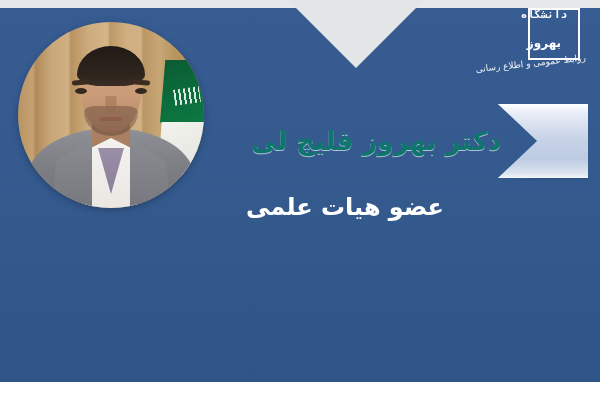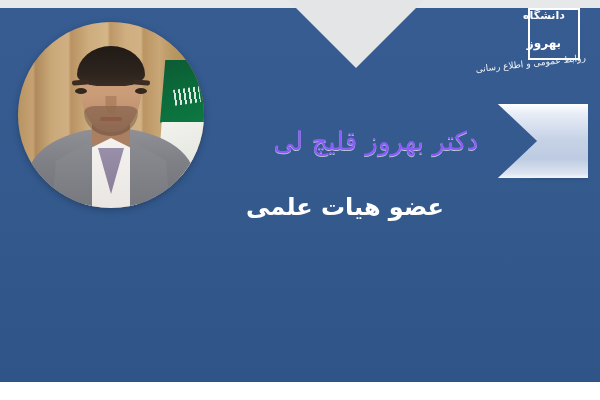--- a/index.html
+++ b/index.html
@@ -96,23 +96,23 @@
 
   .ribbon-text {
     position: absolute;
     left: 196px;
     top: 104px;
     width: 360px;
     height: 74px;
     display: flex;
     align-items: center;
     justify-content: center;
-    color: #8b5cf6;
+    color: #0f766e;
     font-size: 26px;
-    font-weight: normal;
+    font-weight: bold;
     letter-spacing: -0.5px;
     direction: rtl;
     text-shadow: 0 1px 0 rgba(255,255,255,0.6);
   }
 
   
   .subtitle-block {
     position: absolute;
     left: 180px;
     top: 192px;
@@ -355,21 +355,21 @@
     position: absolute;
     right: 0;
     left: 0;
     text-align: center;
     color: #ffffff;
     direction: rtl;
     font-weight: bold;
     line-height: 1;
     white-space: nowrap;
   }
-  .logo-word-1 { top: 4px;  font-size: 11px; letter-spacing: 1px; }
+  .logo-word-1 { top: 4px;  font-size: 11px; letter-spacing: 1px; font-family: Liberation Mono, monospace; }
   .logo-word-2 { top: 17px; font-size: 12px; letter-spacing: 1px; }
   .logo-word-3 { top: 31px; font-size: 12px; letter-spacing: 1px; }
   .logo-calligraphy {
     position: absolute;
     right: 0px;
     top: 52px;
     width: 84px;
     text-align: center;
     direction: rtl;
     color: #ffffff;

